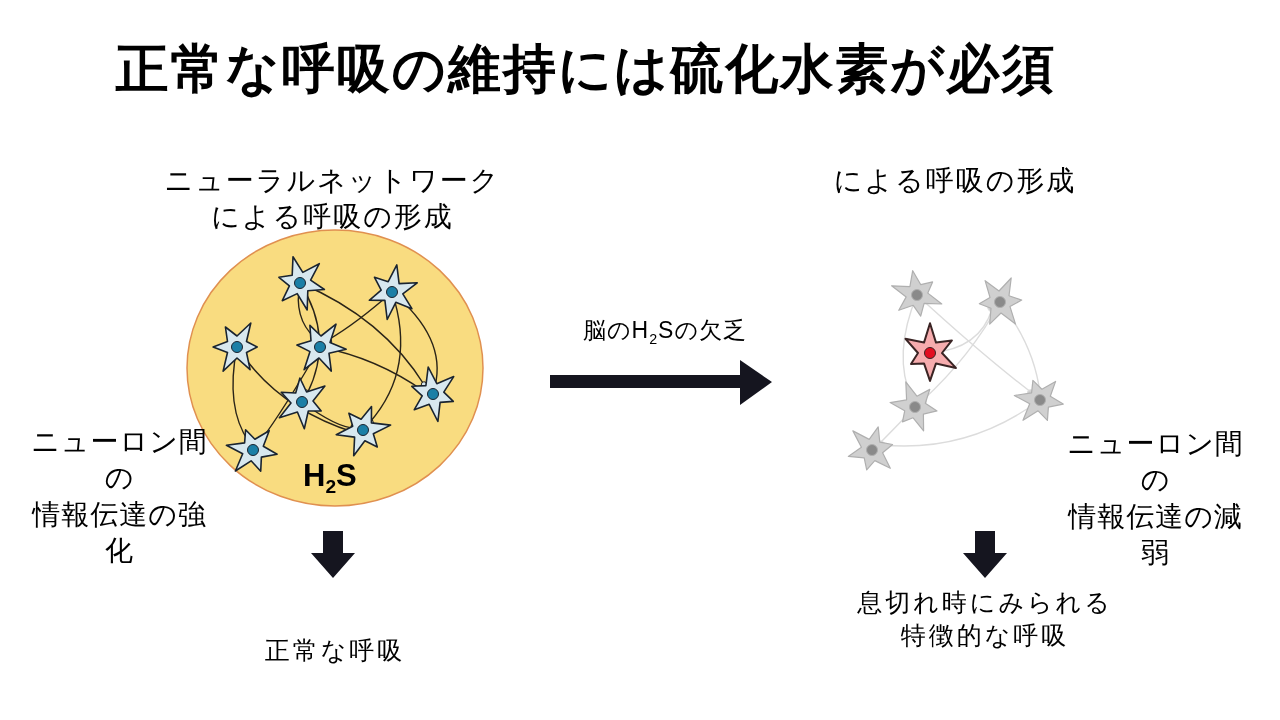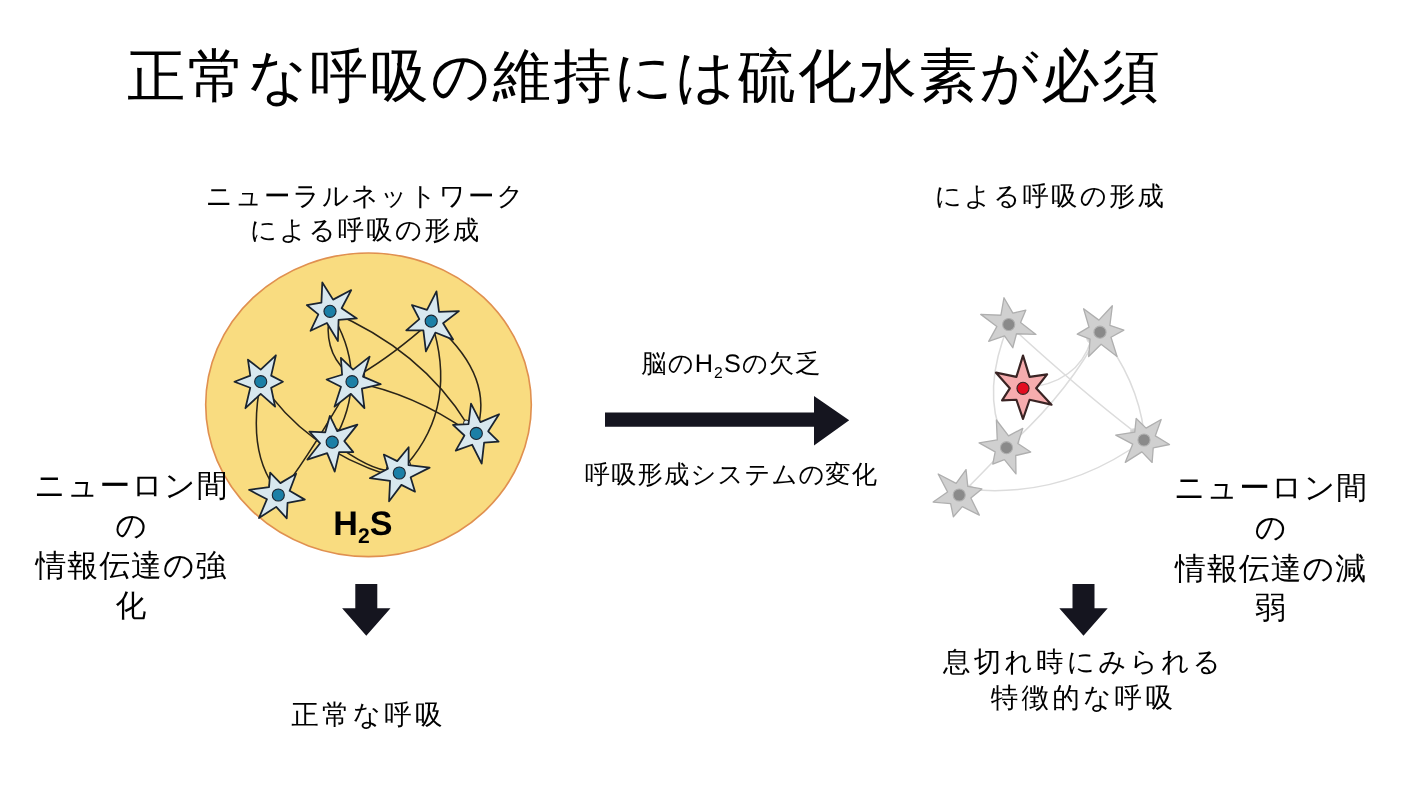--- a/index.html
+++ b/index.html
@@ -4,24 +4,24 @@
 <style>
   html,body{margin:0;padding:0;background:#fff;}
   .stage{
     position:relative;width:1280px;height:720px;background:#fff;
     font-family:"Liberation Sans","DejaVu Sans",sans-serif;color:#000;
     overflow:hidden;
   }
   .abs{position:absolute;}
   .title{
     top:34px;left:0;width:1172px;text-align:center;
-    font-size:53px;font-weight:400;letter-spacing:2px;white-space:nowrap;
+    font-size:53px;font-weight:700;letter-spacing:2px;white-space:nowrap;
   }
   .lbl{text-align:center;line-height:1.3;}
-  .lbl-top{font-size:24px;letter-spacing:2px;}
+  .lbl-top{font-size:28px;letter-spacing:2px;}
   .lbl-side{font-size:28px;letter-spacing:1px;}
   .lbl-bottom{font-size:25px;letter-spacing:3px;}
   .lbl-mid{font-size:23px;letter-spacing:1px;}
   .h2s{font-size:31px;font-weight:700;letter-spacing:0;}
   sub{font-size:0.62em;}
   svg{display:block;}
 </style>
 </head>
 <body>
 
@@ -108,21 +108,20 @@
   <div class="abs lbl lbl-bottom" style="left:240px;top:586px;width:190px;margin-top:48px;">正常な呼吸</div>
 
   <div class="abs lbl lbl-mid" style="left:520px;top:316px;width:290px;">
     <span>脳のH</span><sub>2</sub><span>Sの欠乏</span>
   </div>
 
   <svg class="abs" style="left:548px;top:358px;" width="226" height="50" viewBox="0 0 226 50">
     <polygon class="fill-arrow" points="2,17 192,17 192,2 224,24 192,47 192,30 2,30" fill="#15151F"></polygon>
   </svg>
 
-  <div class="abs lbl lbl-mid" style="left:505px;top:417px;width:320px;">呼吸形成システムの変化</div>
 
   <div class="abs lbl lbl-top" style="left:790px;top:163px;width:330px;">
     <div>による呼吸の形成</div>
   </div>
 
   <svg class="abs" style="left:830px;top:253px;" width="260" height="240" viewBox="0 0 260 240">
       <path d="M87,42 Q150,100 202,140" fill="none" stroke="#DCDCDC" stroke-width="1.4"></path>
       <ellipse cx="202" cy="140" rx="4.5" ry="3" fill="#D0D0D0" stroke="#DCDCDC" stroke-width="1" transform="rotate(16 202 140)"></ellipse>
       <path d="M170,49 Q142,102 92,148" fill="none" stroke="#DCDCDC" stroke-width="1.4"></path>
       <ellipse cx="92" cy="148" rx="4.5" ry="3" fill="#D0D0D0" stroke="#DCDCDC" stroke-width="1" transform="rotate(26 92 148)"></ellipse>

